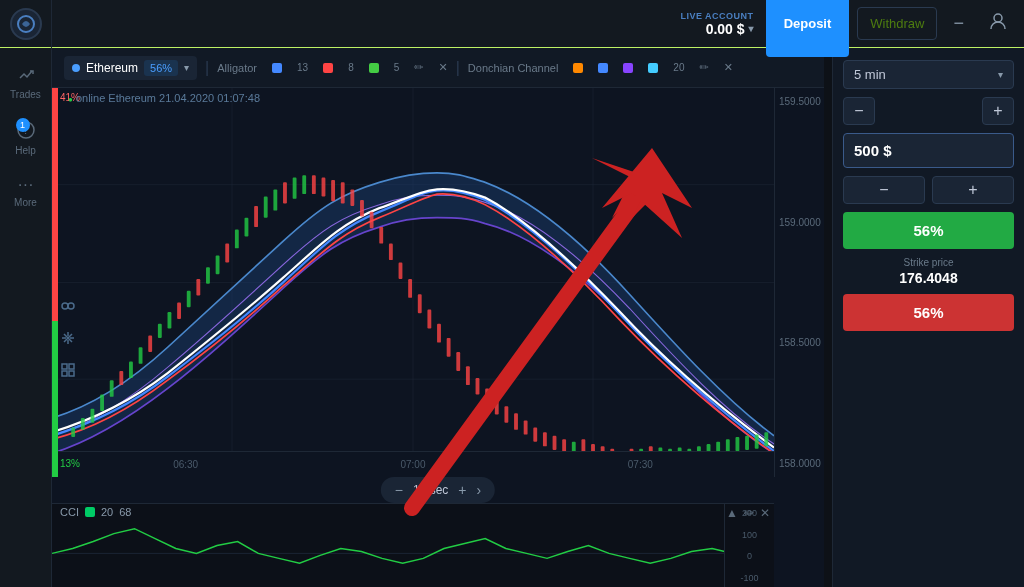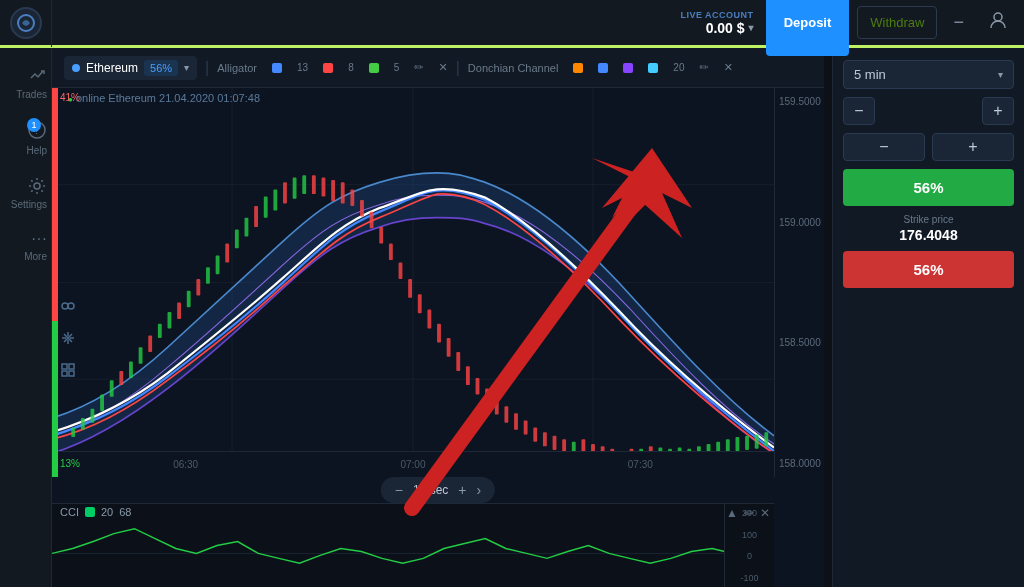--- a/index.html
+++ b/index.html
@@ -16,21 +16,21 @@
     
     .topbar {
       position: absolute;
       top: 0; left: 0; right: 0;
       height: 48px;
       background: #131920;
       display: flex;
       align-items: center;
       justify-content: space-between;
       padding: 0 8px 0 0;
-      border-bottom: 3px solid #bef264;
+      border-bottom: 1px solid #bef264;
       z-index: 10;
       gap: 40px;
     }
     .topbar-left {
       display: flex;
       align-items: center;
       gap: 0;
     }
     .logo-btn {
       width: 52px;
@@ -117,21 +117,21 @@
       display: flex;
       flex-direction: column;
       align-items: center;
       padding-top: 8px;
       gap: 4px;
       z-index: 9;
     }
     .sidebar-item {
       display: flex;
       flex-direction: column;
-      align-items: flex-end;
+      align-items: center;
       gap: 3px;
       padding: 8px 4px;
       width: 100%;
       cursor: pointer;
       color: #5a6a7a;
       font-size: 10px;
     }
     .badge {
       background: #1e90ff;
       color: white;
@@ -540,27 +540,20 @@
   </div>
   <div class="sidebar-item">
     <div class="sidebar-icon-wrap">
       <svg width="20" height="20" viewBox="0 0 20 20" fill="none">
         <circle cx="10" cy="10" r="8" stroke="#5a6a7a" stroke-width="1.5"></circle>
         <text x="7" y="14" fill="#5a6a7a" font-size="10">?</text>
       </svg>
       <div class="badge">1</div>
     </div>
     <span>Help</span>
-  </div>
-  <div class="sidebar-item">
-    <svg width="20" height="20" viewBox="0 0 20 20" fill="none">
-      <circle cx="10" cy="10" r="3" stroke="#5a6a7a" stroke-width="1.5"></circle>
-      <path d="M10 2v2M10 16v2M2 10h2M16 10h2M4.22 4.22l1.42 1.42M14.36 14.36l1.42 1.42M4.22 15.78l1.42-1.42M14.36 5.64l1.42-1.42" stroke="#5a6a7a" stroke-width="1.5"></path>
-    </svg>
-    <span>Settings</span>
   </div>
   <div class="sidebar-item">
     <span style="font-size:16px;color:#5a6a7a;">···</span>
     <span>More</span>
   </div>
 </div>
 
 <div class="main">
 
   <div class="vert-bar"></div>
@@ -801,20 +794,23 @@
 <div class="right-panel">
   <div class="time-selector">
     <span>5 min</span>
     <span style="color:#8899aa;font-size:10px;">▾</span>
   </div>
   <div class="stepper-row">
     <button class="stepper-btn">−</button>
     <button class="stepper-btn">+</button>
   </div>
 
+  <div class="amount-input-wrap">
+    <span>500 $</span>
+  </div>
   <div class="stepper-row2">
     <button class="stepper-btn" style="width:48%;">−</button>
     <button class="stepper-btn" style="width:48%;">+</button>
   </div>
 
   <button class="btn-up" style="width:100%;">
     <span>56%</span>
   </button>
 
   <div class="strike-section">

